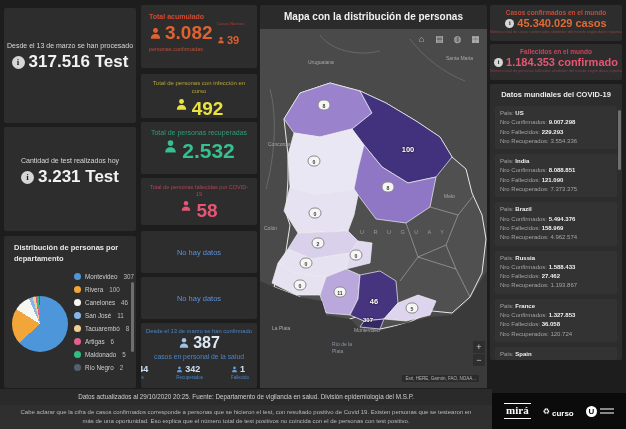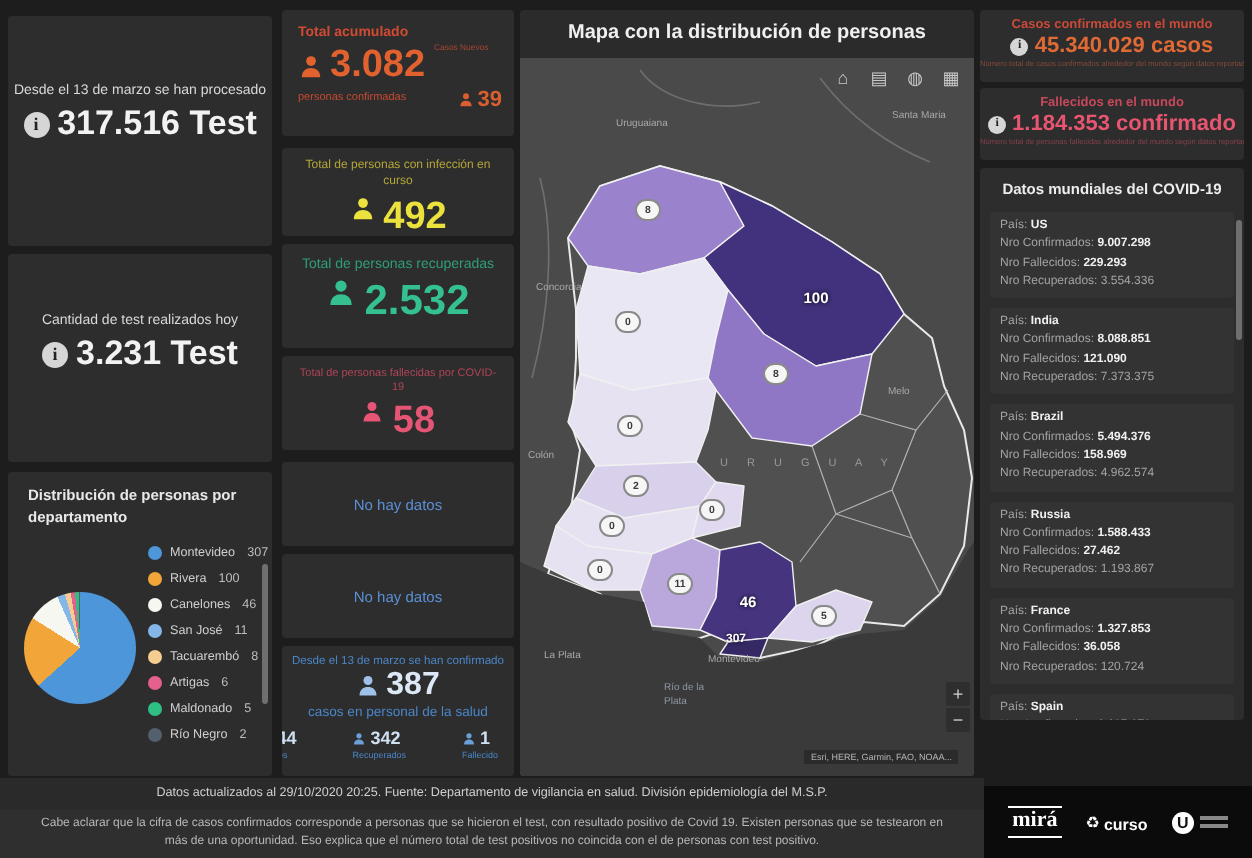--- a/index.html
+++ b/index.html
@@ -45,21 +45,21 @@
   .pi{fill:currentColor;flex:none;}
   .acc-wrap{display:flex;padding:8px 6px 0 8px;}
   .acc-left{flex:1;}
   .acc-title{font-size:7px;font-weight:bold;color:#d14b32;}
   .acc-num{display:flex;align-items:center;gap:3px;color:#e2622f;
            font-size:19px;font-weight:bold;margin-top:2px;}
   .acc-sub{font-size:5.5px;color:#c54a31;margin-top:2px;}
   .acc-right{width:34px;padding-top:8px;}
   .new-lbl{font-size:4.2px;color:#a84630;white-space:nowrap;}
   .new-num{display:flex;align-items:center;gap:2px;color:#d95f31;
-           font-size:11px;font-weight:bold;margin-top:18px;justify-content:flex-end;}
+           font-size:11px;font-weight:bold;margin-top:8px;}
 
   .stat-title{font-size:6px;text-align:center;padding:6px 8px 0;line-height:1.3;}
   .stat-num{display:flex;align-items:flex-start;justify-content:center;gap:4px;
             font-weight:bold;margin-top:2px;}
   #c-act .stat-title{color:#b3a637;}
   #c-act .stat-num{color:#ece23e;font-size:19px;}
   #c-rec .stat-title{color:#2f9e78;font-size:7px;}
   #c-rec .stat-num{color:#35c08f;font-size:21px;}
   #c-dead .stat-title{color:#b04458;font-size:5.5px;}
   #c-dead .stat-num{color:#e65575;font-size:19px;}

